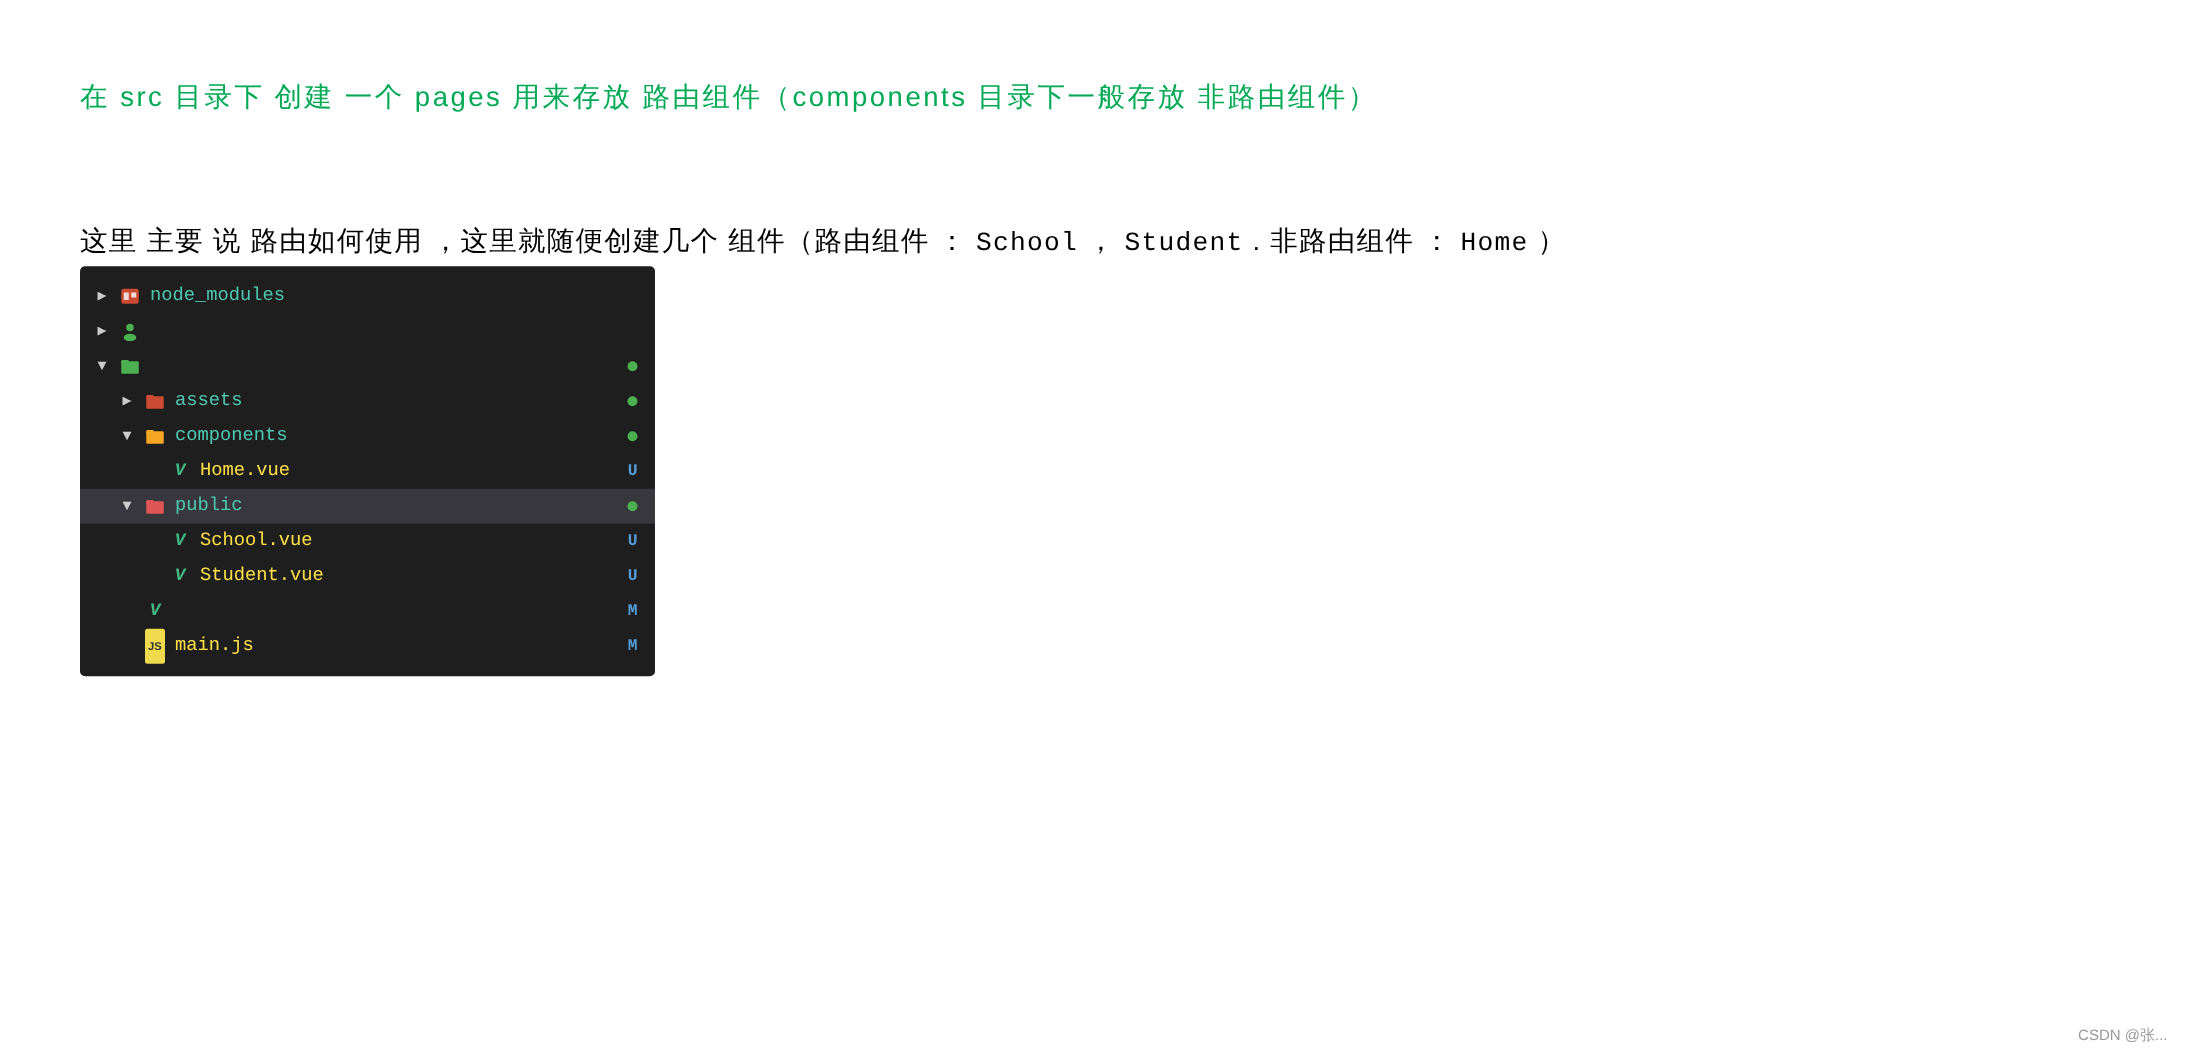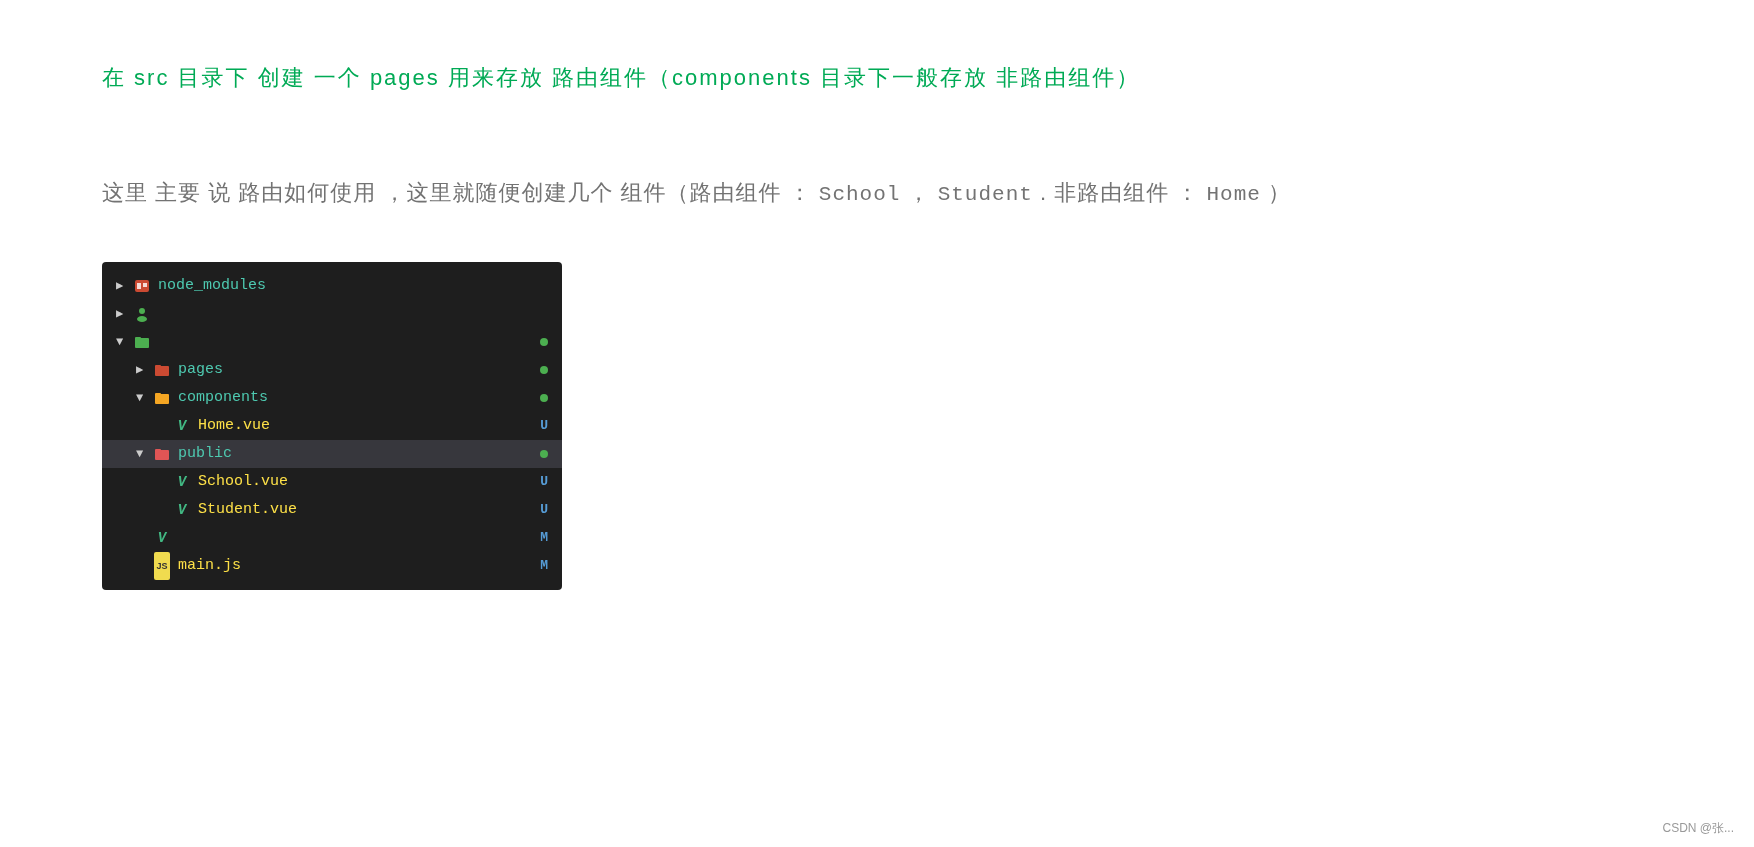--- a/index.html
+++ b/index.html
@@ -10,37 +10,36 @@
 
     body {
       background: #ffffff;
       font-family: "Microsoft YaHei", "SimHei", sans-serif;
       width: 1754px;
       min-height: 847px;
       position: relative;
     }
 
     .page-content {
-      padding: 60px 140px 40px 102px;
+      padding: 60px 140px 40px 64px;
     }
 
     .intro-line {
       color: #00aa55;
       font-size: 22px;
       font-weight: 500;
       line-height: 1.6;
       margin-bottom: 80px;
       letter-spacing: 2px;
     }
 
     .description-line {
-      color: #737373;
+      color: #000000;
       font-size: 22px;
       line-height: 1.6;
-      margin-bottom: 50px;
       letter-spacing: 1px;
     }
 
     .description-line .mono {
       font-family: "Courier New", monospace;
       font-size: 21px;
     }
 
     .file-tree-container {
       background: #1e1e1e;
@@ -195,21 +194,21 @@
 
     <div class="tree-item">
       <span style="width:20px"></span>
       <span class="chevron">▶</span>
       <span class="file-icon">
         <svg class="svg-icon" viewBox="0 0 16 16" fill="none">
           <rect x="1" y="4" width="14" height="10" rx="1" fill="#cb4a32"></rect>
           <rect x="1" y="3" width="6" height="3" rx="1" fill="#cb4a32"></rect>
         </svg>
       </span>
-      <span class="file-name folder-name">pages</span>
+      <span class="file-name folder-name">assets</span>
       <span class="status-dot"></span>
     </div>
 
     <div class="tree-item">
       <span style="width:20px"></span>
       <span class="chevron">▼</span>
       <span class="file-icon">
         <svg class="svg-icon" viewBox="0 0 16 16" fill="none">
           <rect x="1" y="4" width="14" height="10" rx="1" fill="#f5a623"></rect>
           <rect x="1" y="3" width="6" height="3" rx="1" fill="#f5a623"></rect>

